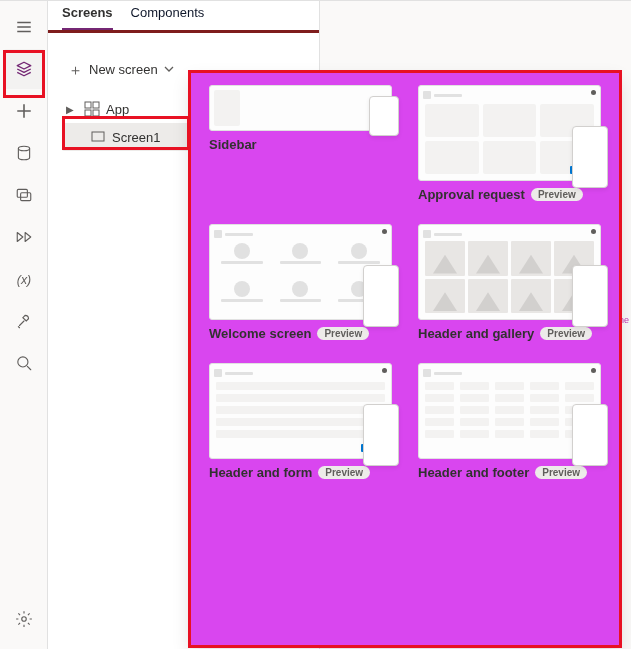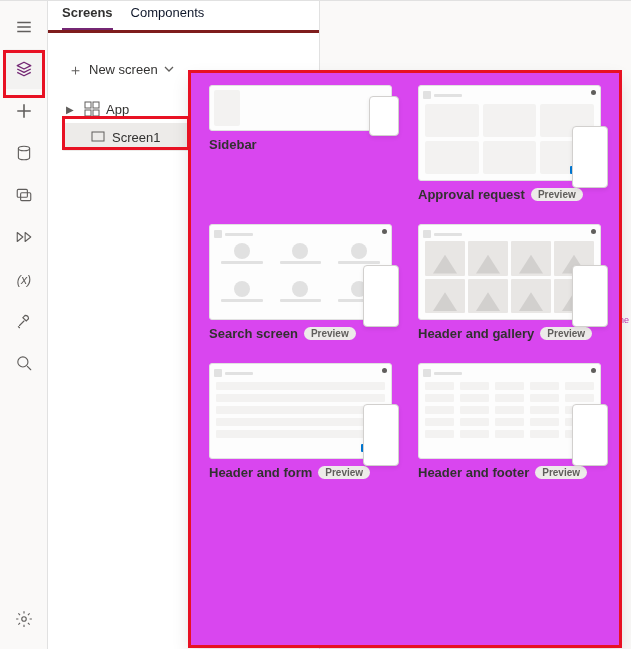--- a/index.html
+++ b/index.html
@@ -392,21 +392,21 @@
               <div class="t"></div>
             </div>
           <div>
               <div class="c"></div>
               <div class="t"></div>
             </div>
         </div>
         <div class="phone-overlay"></div>
       </div>
       <div class="layout-label">
-        <span>Search screen</span>
+        <span>Welcome screen</span>
         <span class="preview-pill">Preview</span>
       </div>
     </div>
 
     <div class="layout-item">
       <div class="layout-thumb">
         <div class="dot"></div>
         <div class="tbar">
             <div class="sq"></div>
             <div class="ln"></div>

